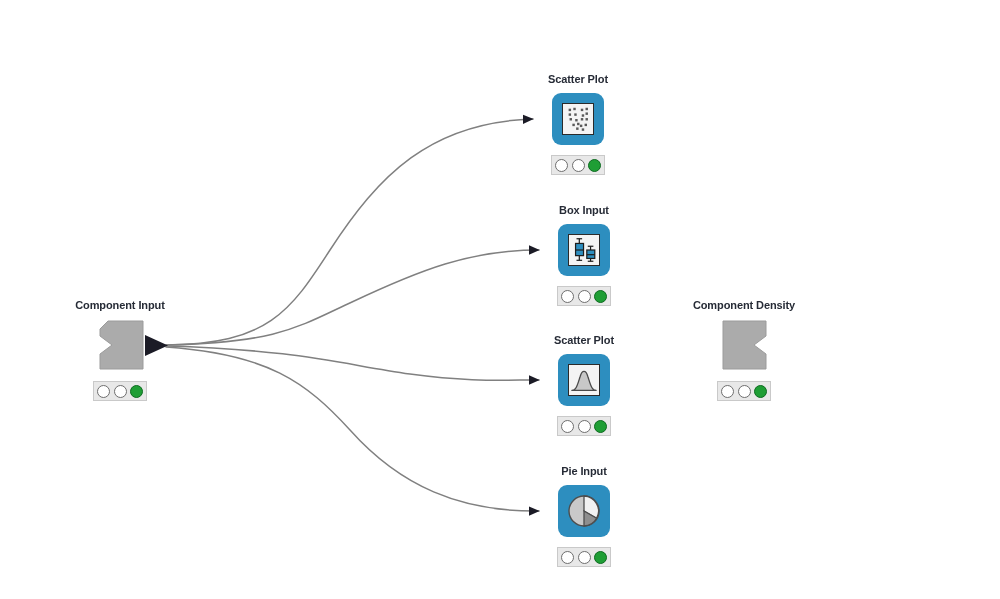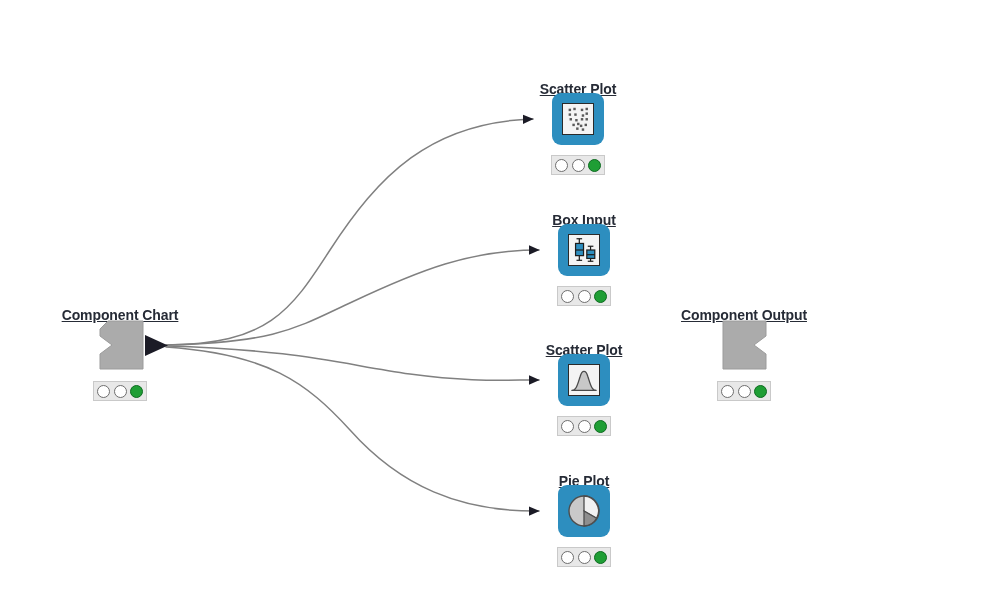--- a/index.html
+++ b/index.html
@@ -29,28 +29,27 @@
   
   .node {
     position: absolute;
     width: 0;
     height: 0;
   }
   .node-label {
     position: absolute;
     left: 50%;
     transform: translateX(-50%);
-    bottom: 22px;
+    bottom: 34px;
     white-space: nowrap;
-    font-size: 14px;
+    font-size: 11px;
     font-weight: bold;
     color: #262b36;
     letter-spacing: -0.1px;
     font-family: "Liberation Sans", sans-serif;
-    text-decoration: underline;
   }
 
   
   .view-body {
     position: absolute;
     left: -26px;
     top: -26px;
     width: 52px;
     height: 52px;
     background: #2d8ebf;
@@ -130,21 +129,21 @@
       <path d="M 166 345 C 268 344 290 312 330 250 C 378 176 430 122 533 119" marker-end="url(#ah)"></path>
       <path d="M 166 345 C 278 343 300 326 352 302 C 420 270 470 250 539 250" marker-end="url(#ah)"></path>
       <path d="M 166 346 C 300 350 340 364 410 374 C 470 382 500 380 539 380" marker-end="url(#ah)"></path>
       <path d="M 166 347 C 268 354 306 382 350 430 C 400 486 460 512 539 511" marker-end="url(#ah)"></path>
     </g>
 
     <path d="M 145 335 L 168 345.5 L 145 356 z" fill="#1b1b26"></path>
   </svg>
 
   <div class="node" style="left:120px; top:345px;">
-    <div class="node-label">Component Chart</div>
+    <div class="node-label">Component Input</div>
     <div class="comp-body">
       <svg viewBox="0 0 50 50" width="50" height="50" xmlns="http://www.w3.org/2000/svg">
         <path d="M 12 1 L 47 1 L 47 49 L 4 49 L 4 34 L 16 25 L 4 16 L 4 9 z" fill="#ababab" stroke="#9b9b9b" stroke-width="1" stroke-linejoin="round"></path>
       </svg>
     </div>
     <div class="status-bar">
       <span class="led off"></span>
       <span class="led off"></span>
       <span class="led green"></span>
     </div>
@@ -226,39 +225,39 @@
       </span>
     </div>
     <div class="status-bar">
       <span class="led off"></span>
       <span class="led off"></span>
       <span class="led green"></span>
     </div>
   </div>
 
   <div class="node" style="left:584px; top:511px;">
-    <div class="node-label">Pie Plot</div>
+    <div class="node-label">Pie Input</div>
     <div class="view-body">
       <span class="icon-bare">
         <svg viewBox="0 0 34 34" width="100%" height="100%" xmlns="http://www.w3.org/2000/svg">
           <circle cx="17" cy="17" r="15" fill="#c9c9c9" stroke="#4d4d4d" stroke-width="1.4"></circle>
           <path d="M 17 17 L 17 2 A 15 15 0 0 1 29.6 24.3 z" fill="#f2f2f2" stroke="#4d4d4d" stroke-width="1.3"></path>
           <path d="M 17 17 L 29.6 24.3 A 15 15 0 0 1 17 32 z" fill="#8e8e8e" stroke="#4d4d4d" stroke-width="1.3"></path>
         </svg>
       </span>
     </div>
     <div class="status-bar">
       <span class="led off"></span>
       <span class="led off"></span>
       <span class="led green"></span>
     </div>
   </div>
 
   <div class="node" style="left:744px; top:345px;">
-    <div class="node-label">Component Output</div>
+    <div class="node-label">Component Density</div>
     <div class="comp-body">
       <svg viewBox="0 0 50 50" width="50" height="50" xmlns="http://www.w3.org/2000/svg">
         <path d="M 3 1 L 46 1 L 46 16 L 34 25 L 46 34 L 46 49 L 3 49 z" fill="#ababab" stroke="#9b9b9b" stroke-width="1" stroke-linejoin="round"></path>
       </svg>
     </div>
     <div class="status-bar">
       <span class="led off"></span>
       <span class="led off"></span>
       <span class="led green"></span>
     </div>

